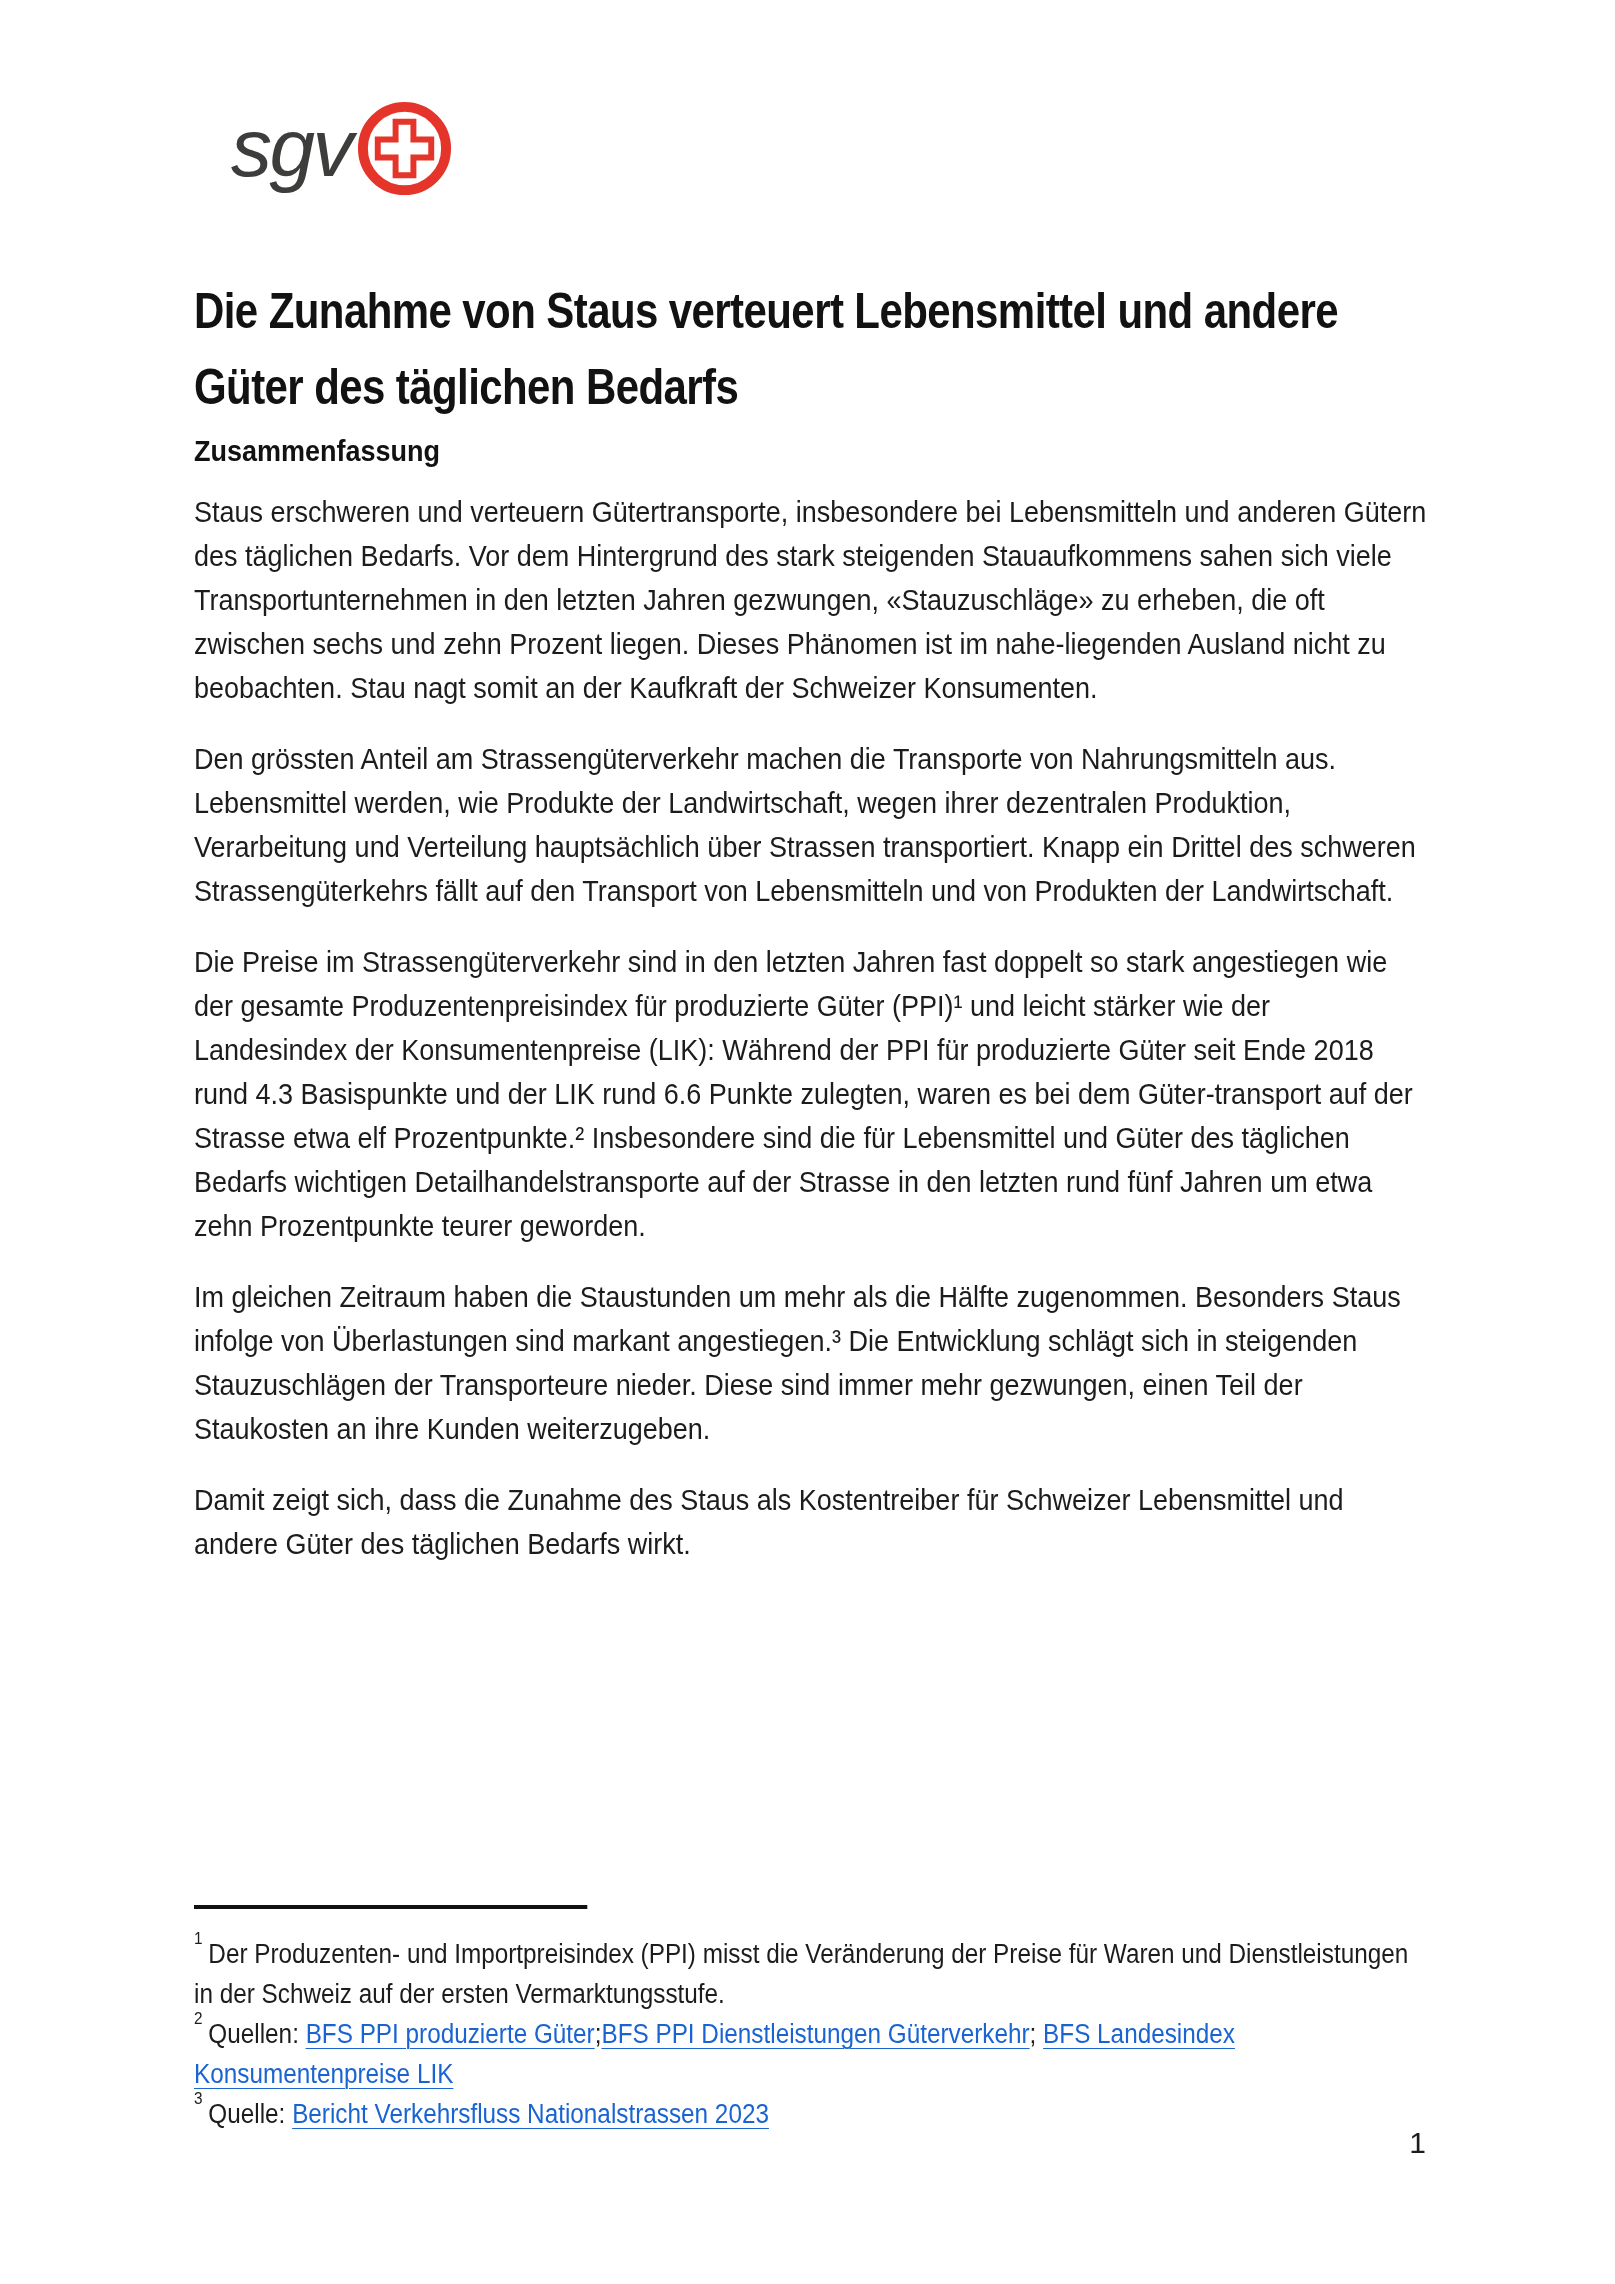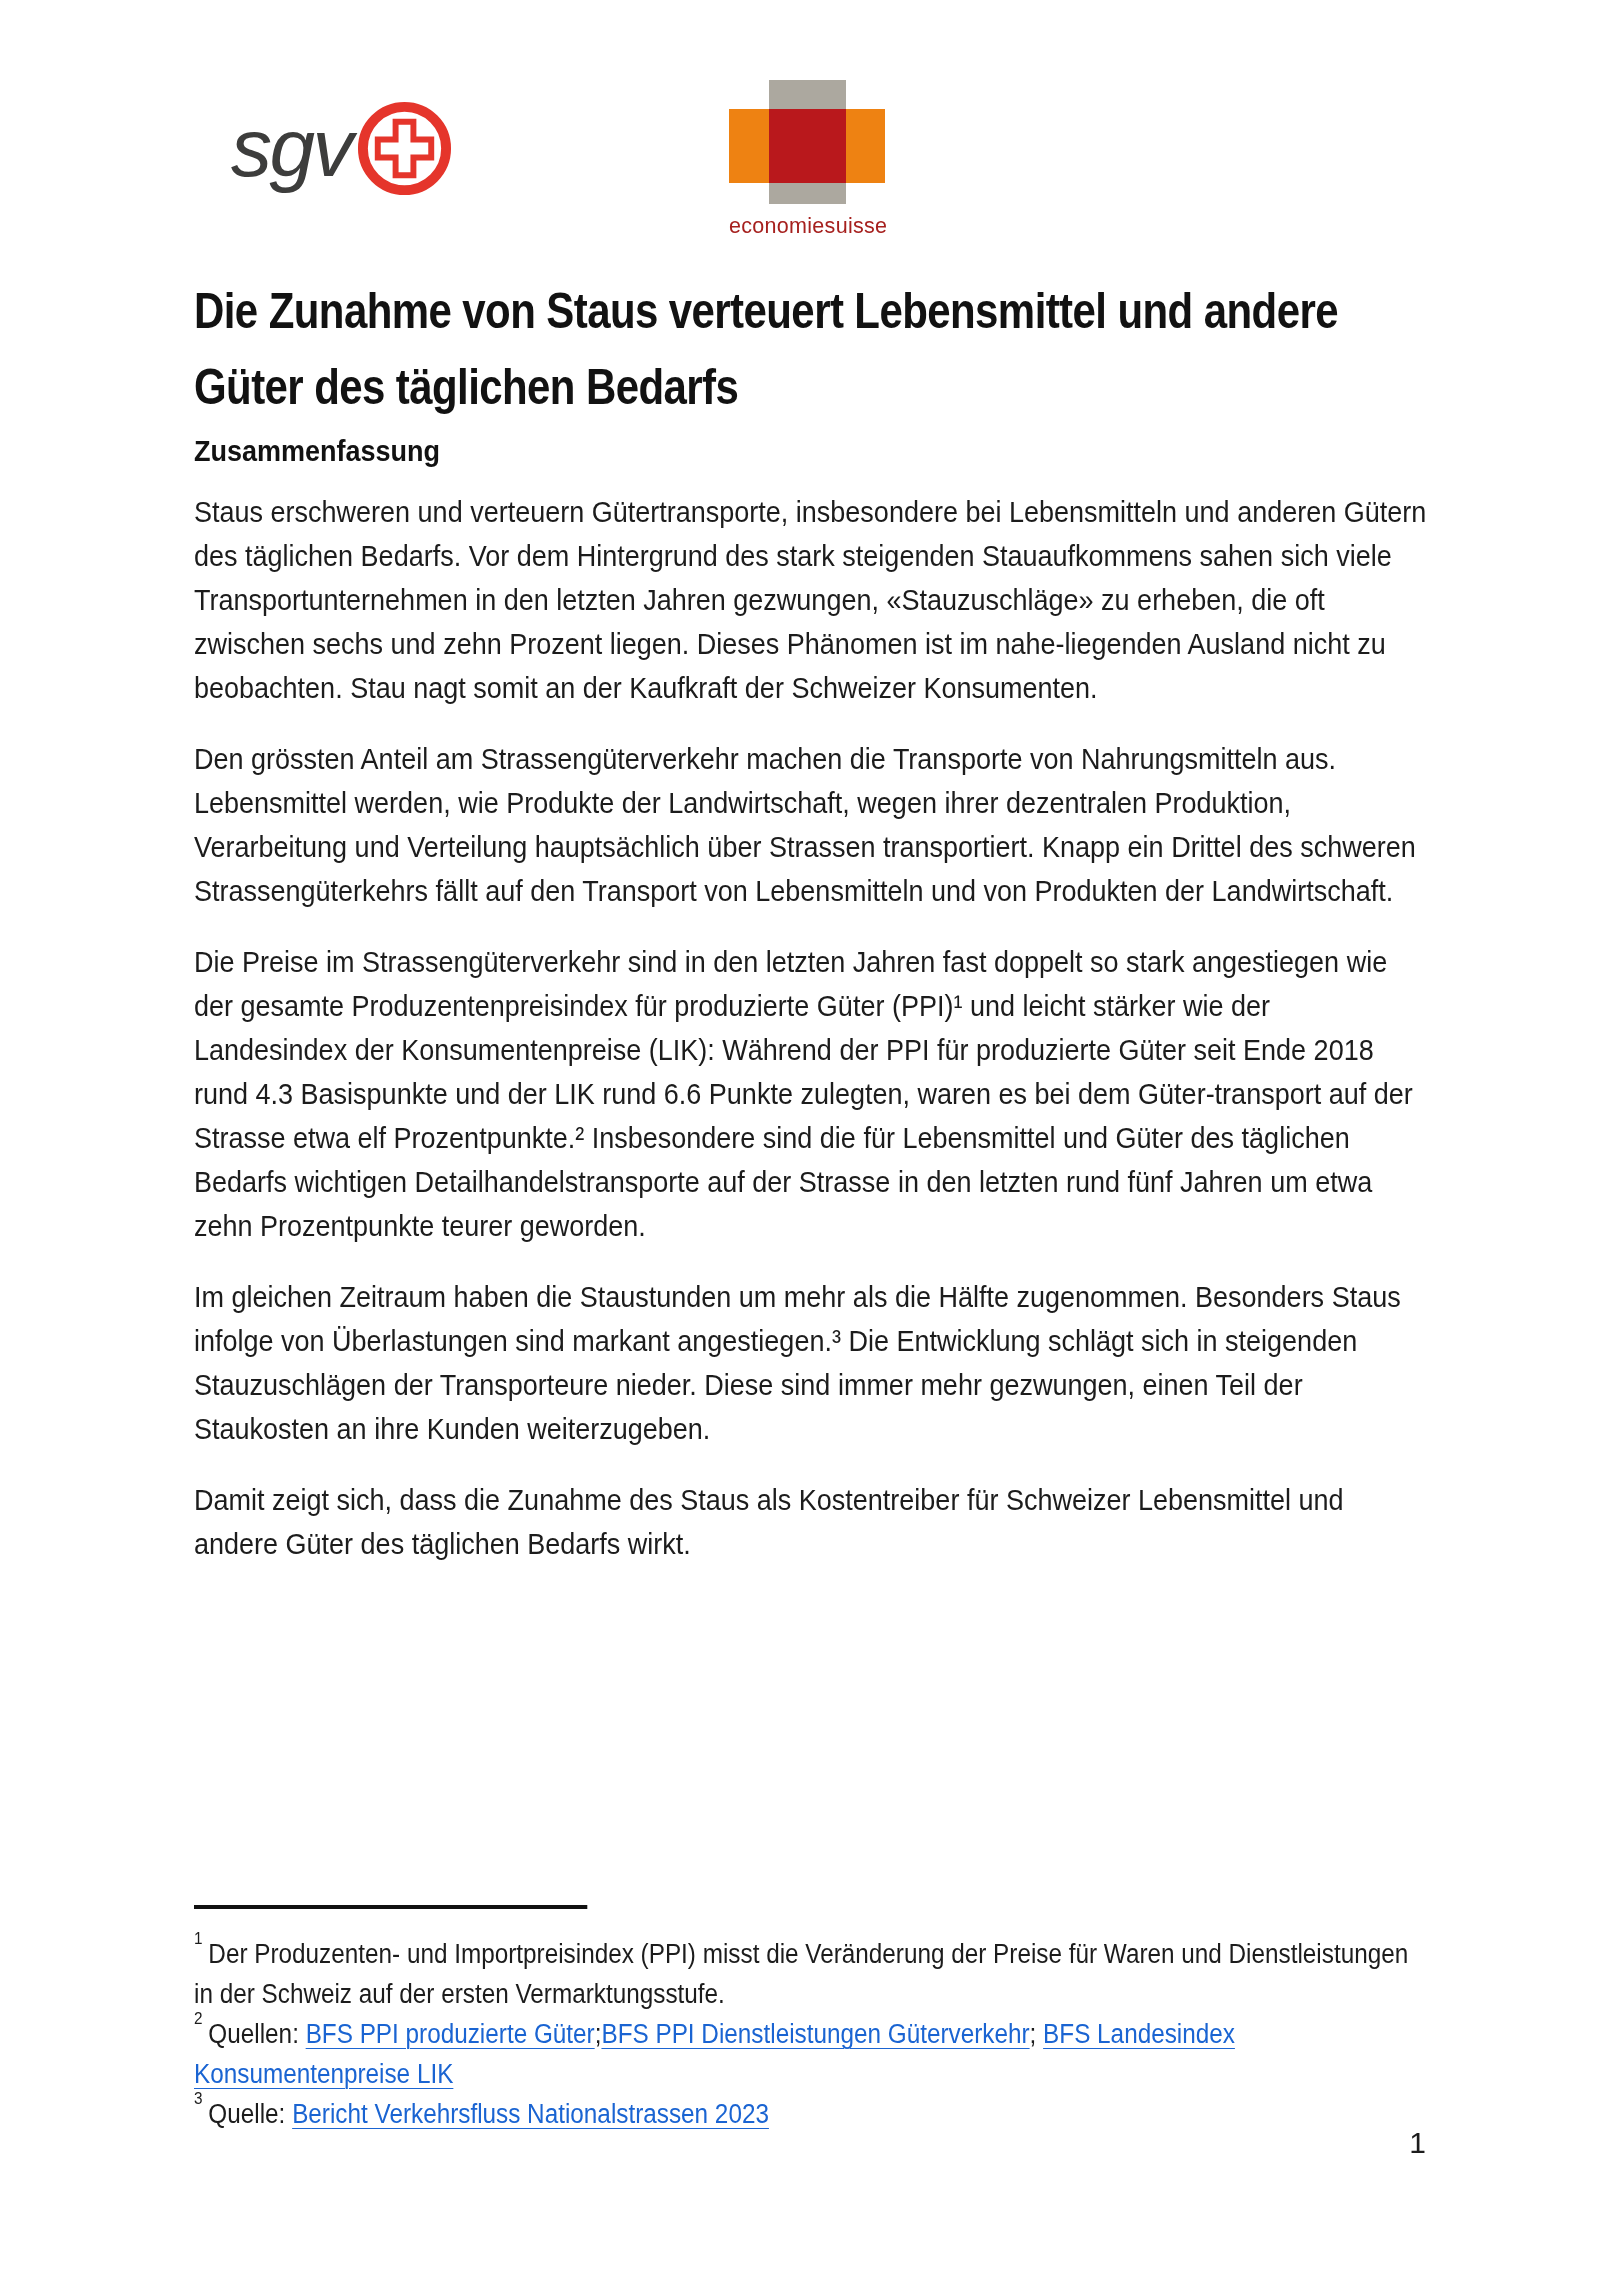--- a/index.html
+++ b/index.html
@@ -102,28 +102,20 @@
   <div class="header">
 
     <div class="logo-sgv">
       <span class="sgv-text">sgv</span>
       <svg class="sgv-emblem" viewBox="0 0 100 100">
         <circle cx="50" cy="50" r="42" fill="#ffffff" stroke="#e5352b" stroke-width="10"></circle>
         <path d="M41 23 h18 v18 h18 v18 h-18 v18 h-18 v-18 h-18 v-18 h18 z" fill="#ffffff" stroke="#e5352b" stroke-width="6"></path>
       </svg>
     </div>
 
-    <div class="logo-es">
-      <div class="es-mark">
-        <div class="es-gray"></div>
-        <div class="es-orange"></div>
-        <div class="es-red"></div>
-      </div>
-      <div class="es-caption">economiesuisse</div>
-    </div>
 
 
   </div>
 
   <h1 class="doc-title">
     <span>Die Zunahme von Staus verteuert Lebensmittel und andere</span>
     <span>Güter des täglichen Bedarfs</span>
   </h1>
 
   <h2 class="summary-heading">Zusammenfassung</h2>

